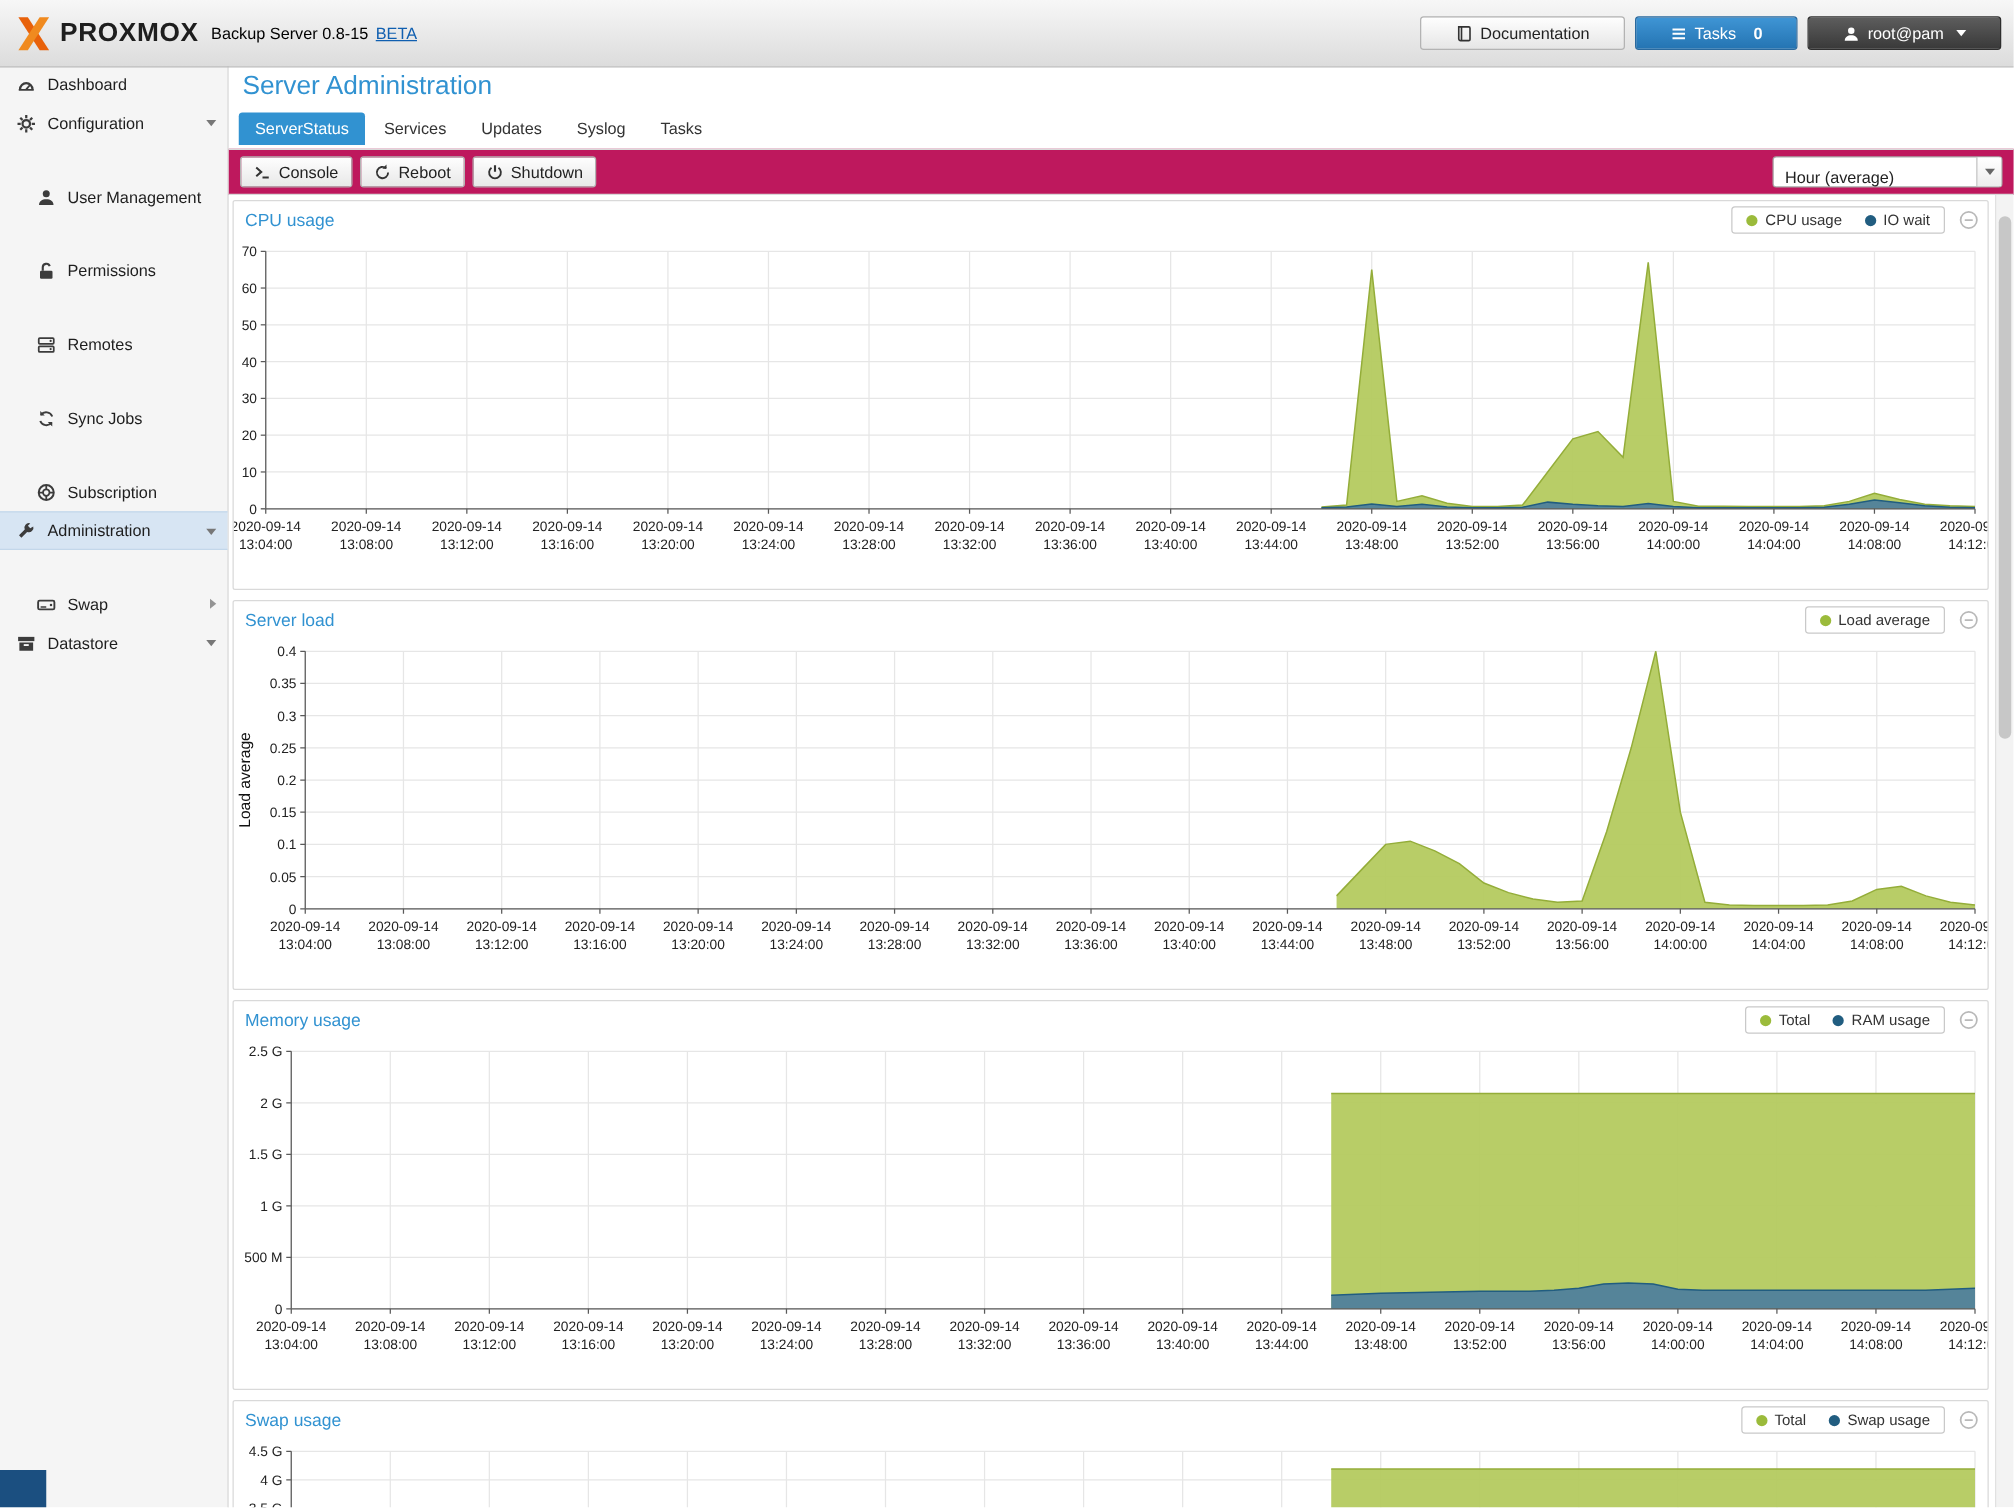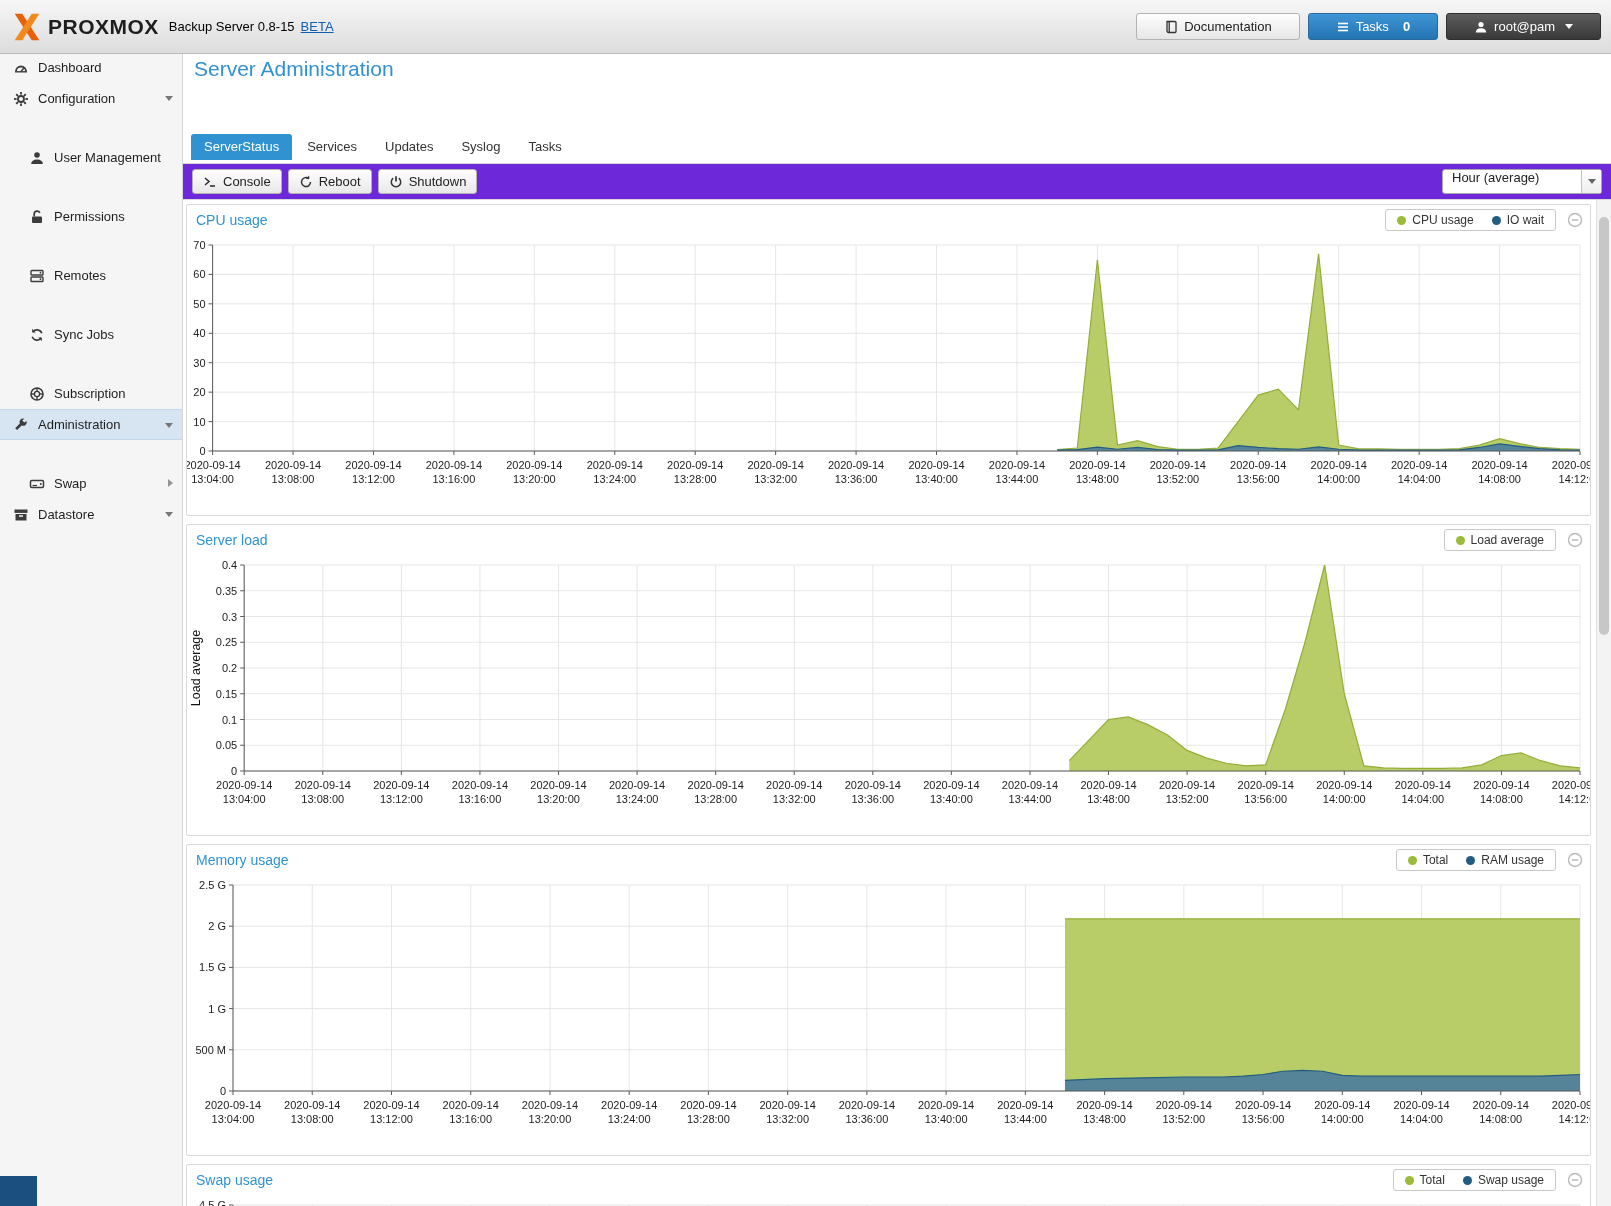--- a/index.html
+++ b/index.html
@@ -41,35 +41,35 @@
   .side-icon { width:16px; height:16px; margin-right:9px; color:#3c3c3c; display:inline-flex; flex:0 0 16px; }
   .side-icon svg { width:16px; height:16px; }
   .side-label { font-size:13px; }
   .arrow-down { position:absolute; right:9px; top:13px; width:0; height:0; border-left:4px solid transparent; border-right:4px solid transparent; border-top:5px solid #777; }
   .arrow-right { position:absolute; right:9px; top:11px; width:0; height:0; border-top:4px solid transparent; border-bottom:4px solid transparent; border-left:5px solid #949494; }
   .side-bottom-block { position:absolute; left:0; bottom:0; width:37px; height:30px; background:#1b4f80; }
   
   .main { position:absolute; top:47px; left:183px; right:0; bottom:0; background:#fff; display:flex; flex-direction:column; }
   .page-title { color:#3192d1; font-size:21px; padding:10px 0 7px 11px; }
   .tabbar { display:flex; gap:2px; padding:2px 0 0 8px; align-items:flex-end; }
-  .tab { padding:5px 13px 6px; font-size:13px; color:#333; cursor:pointer; border-radius:3px 3px 0 0;margin-top:44px; }
+  .tab { padding:5px 13px 6px; font-size:13px; color:#333; cursor:pointer; border-radius:3px 3px 0 0; }
   .tab.active { background:#3192d1; color:#fff; }
   .toolbar {
     display:flex; align-items:center; gap:6px; margin-top:3px; padding:5px 9px;
-    border-top:1px solid #d9d9d9; border-bottom:1px solid #d9d9d9; background:#6d28d9;
+    border-top:1px solid #d9d9d9; border-bottom:1px solid #d9d9d9; background:#be185d;
   }
   .tbtn {
     display:inline-flex; align-items:center; gap:6px; height:25px; padding:0 10px;
     border:1px solid #b3b3b3; border-radius:3px; background:linear-gradient(#fefefe,#e8e8e8);
     font-size:13px; color:#222; cursor:pointer; font-family:inherit;
   }
   .tbtn .ic { display:inline-flex; width:14px; height:14px; }
   .tf-select {
-    margin-left:auto; width:160px; height:25px; border:1px solid #a8a8a8; border-radius:3px;
-    background:#fff; display:flex; align-items:flex-start; padding-left:9px; position:relative; cursor:pointer;
+    margin-left:auto; width:184px; height:25px; border:1px solid #a8a8a8; border-radius:3px;
+    background:#fff; display:flex; align-items:flex-end; padding-left:9px; position:relative; cursor:pointer;
   }
   .tf-trigger { position:absolute; right:0; top:0; bottom:0; width:20px; border-left:1px solid #c2c2c2; background:linear-gradient(#fff,#ededed); display:flex; align-items:center; justify-content:center; }
   .tf-trigger i { width:0; height:0; border-left:4px solid transparent; border-right:4px solid transparent; border-top:5px solid #666; }
   
   .charts-viewport { flex:1; min-height:0; position:relative; overflow:hidden; padding:4px 20px 0 3px; }
   .panel { border:1px solid #d9d9d9; border-radius:2px; margin-bottom:8px; height:312px; background:#fff; overflow:hidden; }
   .panel-header { height:30px; display:flex; align-items:center; padding:0 30px 0 9px; position:relative; }
   .panel-title { color:#3192d1; font-size:14px; }
   .legend-box { margin-left:auto; display:flex; align-items:center; gap:18px; border:1px solid #c9c9c9; border-radius:3px; padding:3px 11px; background:#fff; margin-right:4px; }
   .legend-item { display:flex; align-items:center; gap:6px; font-size:12px; color:#333; }

